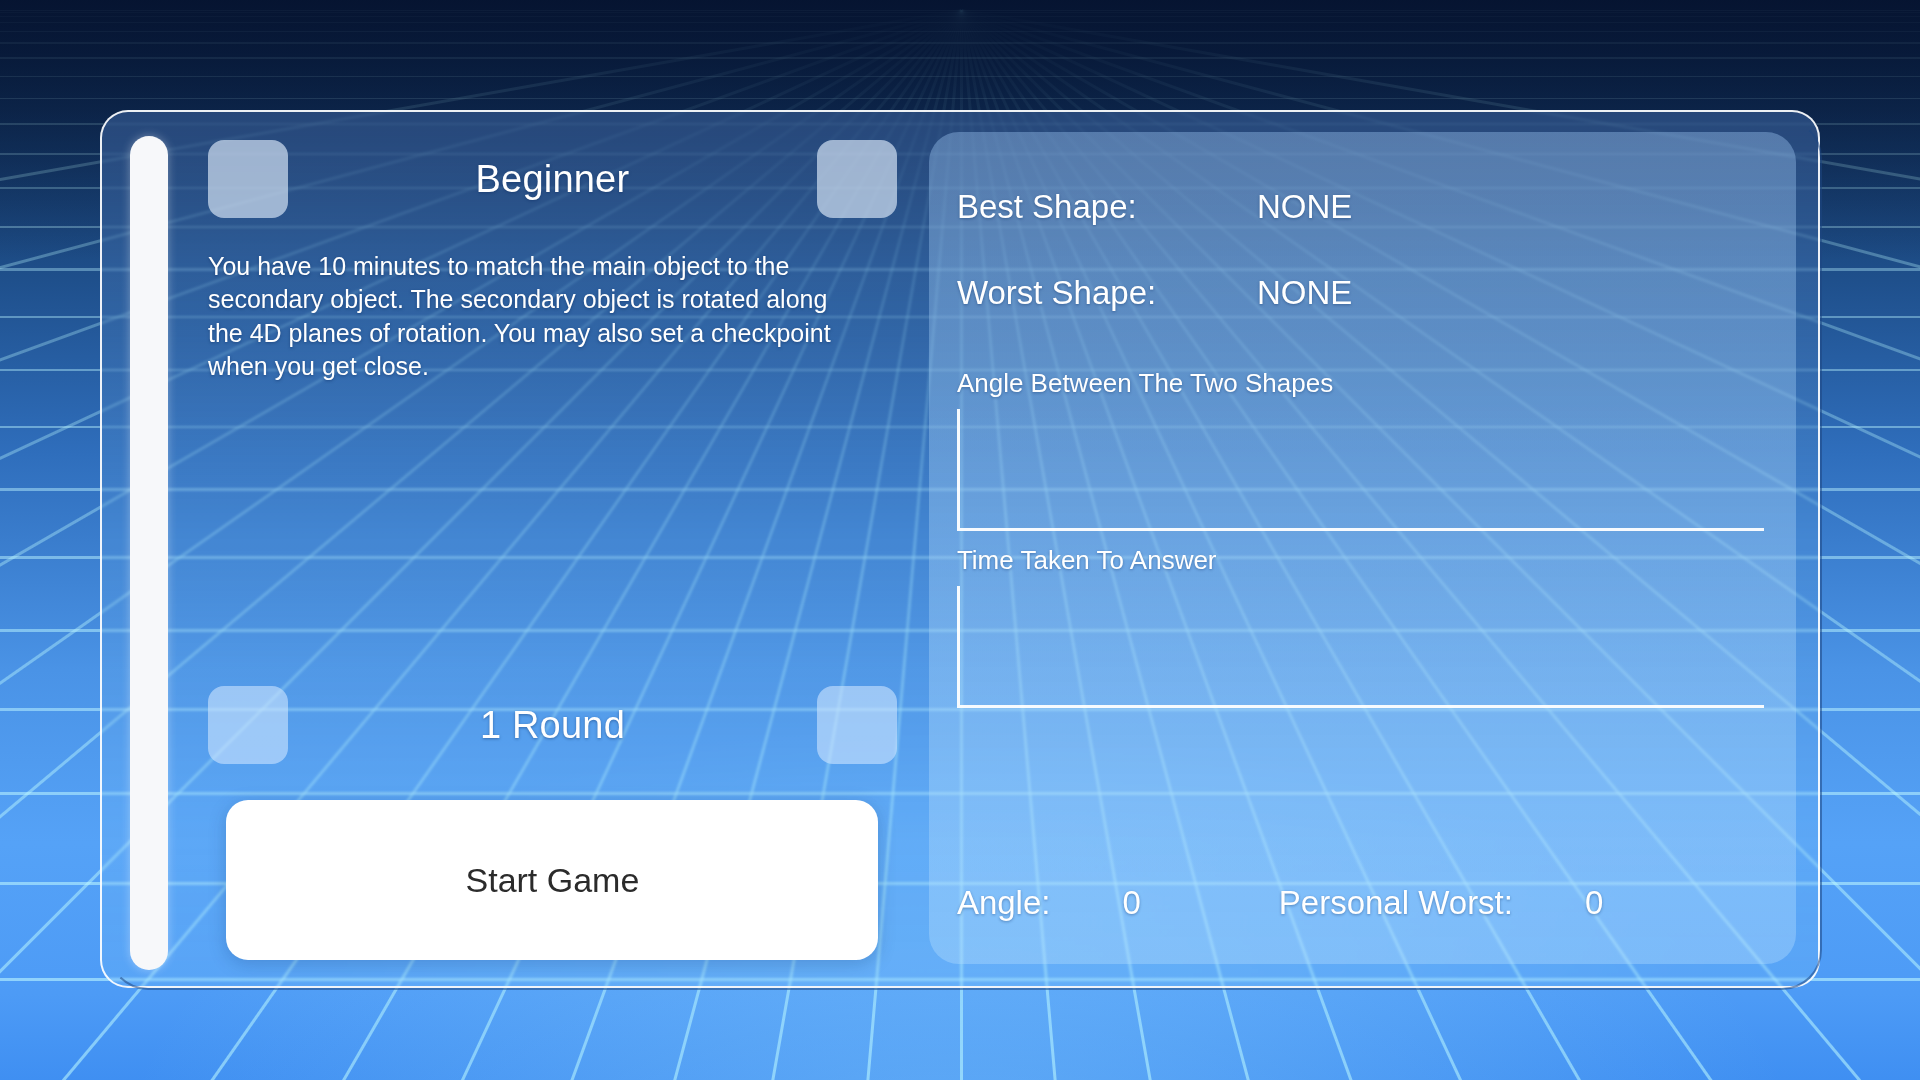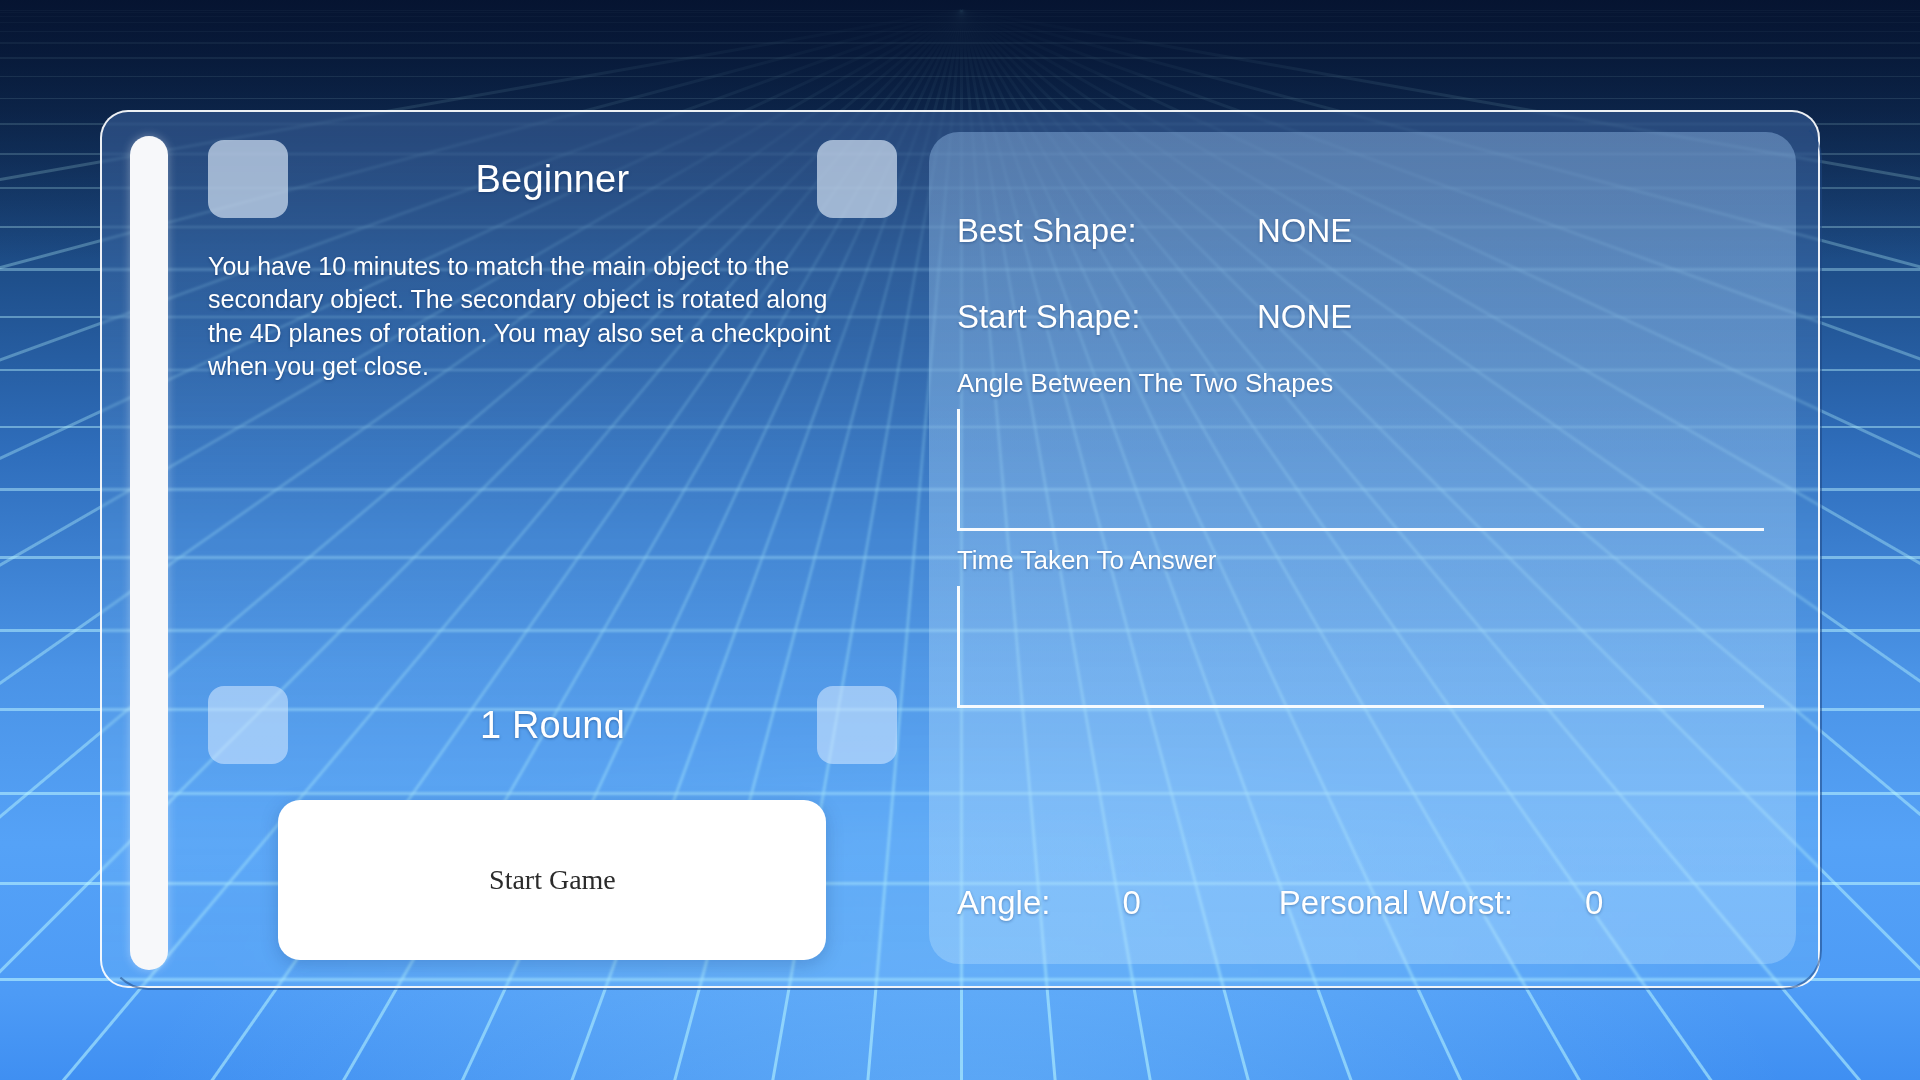--- a/index.html
+++ b/index.html
@@ -158,28 +158,28 @@
     line-height: 1.33;
     max-width: 660px;
     text-shadow: 0 1px 3px rgba(10,40,90,0.5);
   }
 
   .spacer { flex: 1; }
 
   .start-button {
     margin-top: 30px;
     height: 160px;
-    width: 548px;
+    width: 652px;
     align-self: center;
     border: none;
     border-radius: 22px;
     background: #ffffff;
     color: #2b2b2b;
-    font-size: 28px;
-    font-family: Liberation Serif, serif;
+    font-size: 34px;
+    font-family: Liberation Sans, sans-serif;
     cursor: pointer;
     box-shadow: 0 4px 18px rgba(10,40,90,0.22);
   }
 
   
   .right-panel {
     position: relative;
     width: 920px;
     margin: 20px 22px 22px 8px;
     border-radius: 30px;
@@ -188,21 +188,21 @@
         rgba(160,205,245,0.40) 35%,
         rgba(175,218,252,0.38) 70%,
         rgba(185,225,255,0.36) 100%);
     padding: 32px 32px 26px 28px;
     display: flex;
     flex-direction: column;
   }
 
   .stat-row {
     display: flex;
-    align-items: flex-end;
+    align-items: center;
     height: 86px;
     color: #ffffff;
     font-size: 33px;
     text-shadow: 0 1px 3px rgba(10,40,90,0.4);
   }
   .stat-row .k { width: 300px; }
   .stat-row .v { }
 
   .chart-block { margin-top: 14px; }
   .chart-title {
@@ -326,21 +326,21 @@
     </div>
 
     <div class="right-panel">
 
       <div class="stat-row">
         <span class="k">Best Shape:</span>
         <span class="v">NONE</span>
       </div>
 
       <div class="stat-row">
-        <span class="k">Start Shape:</span>
+        <span class="k">Worst Shape:</span>
         <span class="v">NONE</span>
       </div>
 
       <div class="chart-block" style="margin-top:32px;">
         <div class="chart-title">Angle Between The Two Shapes</div>
         <div class="chart-axes"></div>
       </div>
 
       <div class="chart-block">
         <div class="chart-title">Time Taken To Answer</div>

